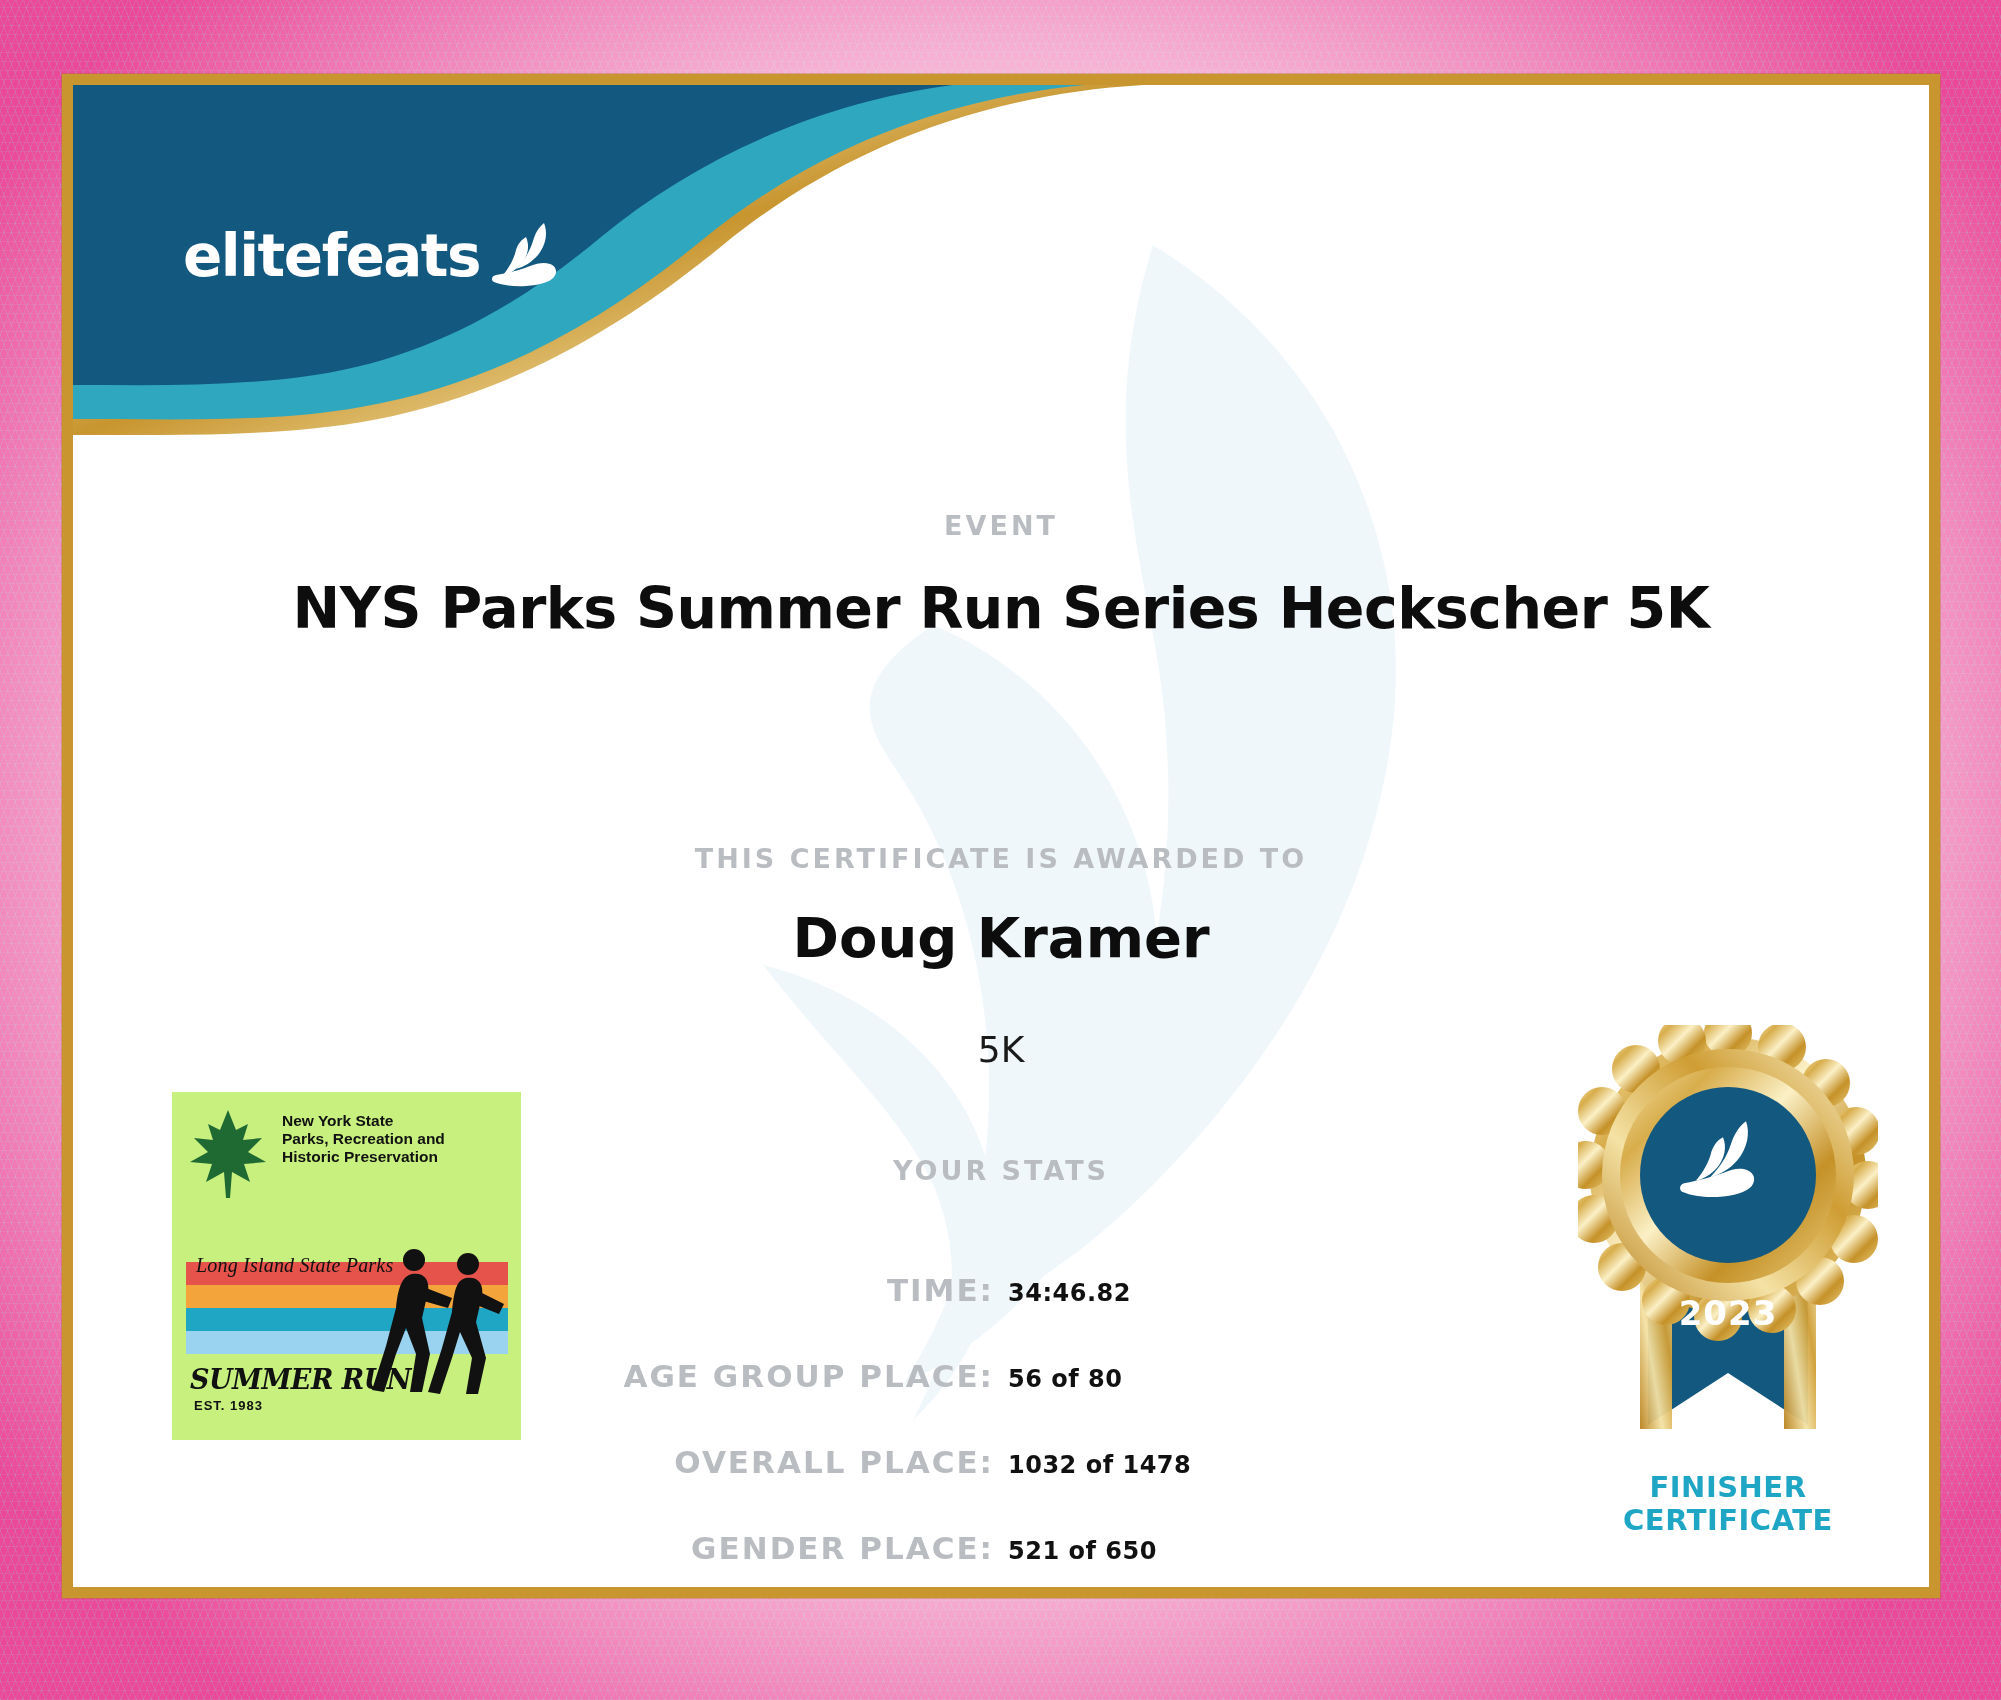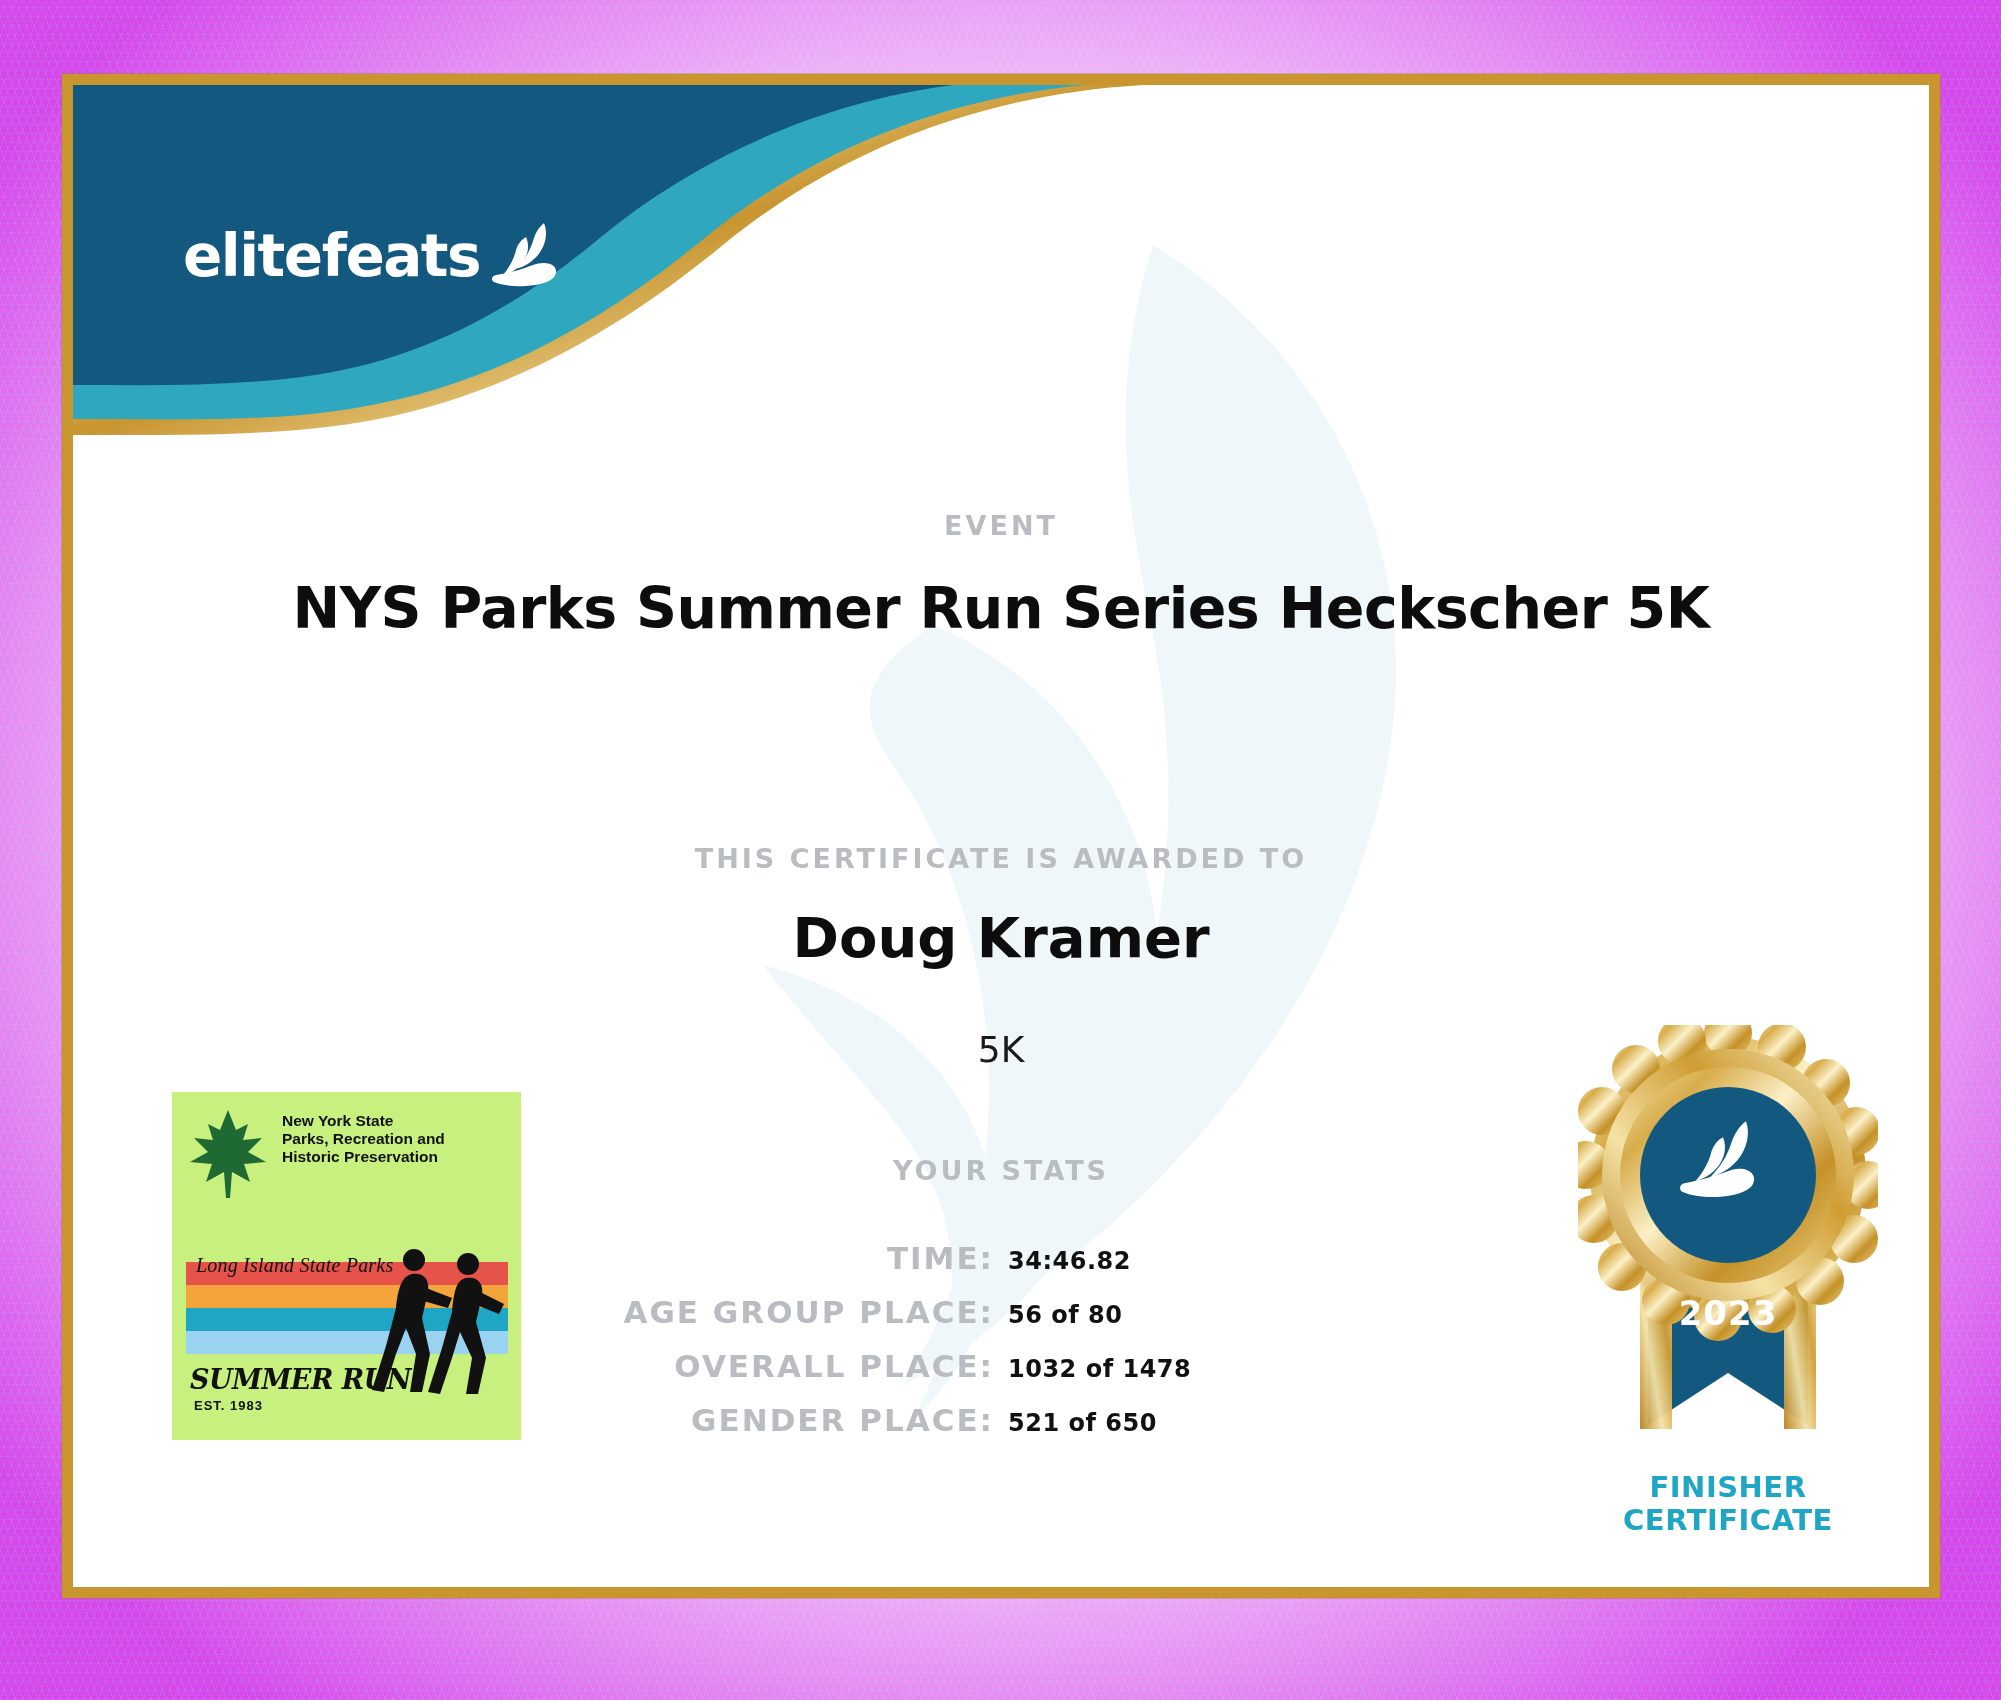--- a/index.html
+++ b/index.html
@@ -12,21 +12,21 @@
     height: 1700px;
     font-family: "Liberation Sans", sans-serif;
     overflow: hidden;
   }
 
   
   .page {
     position: relative;
     width: 2001px;
     height: 1700px;
-    background: #d946ef;
+    background: #ec4899;
   }
   .guilloche {
     position: absolute;
     inset: 0;
     background:
       repeating-linear-gradient(68deg, rgba(150,200,210,0.20) 0px, rgba(150,200,210,0.20) 1px, rgba(255,255,255,0) 1px, rgba(255,255,255,0) 7px),
       repeating-linear-gradient(-68deg, rgba(150,200,210,0.18) 0px, rgba(150,200,210,0.18) 1px, rgba(255,255,255,0) 1px, rgba(255,255,255,0) 7px),
       repeating-linear-gradient(0deg, rgba(160,205,215,0.13) 0px, rgba(160,205,215,0.13) 1px, rgba(255,255,255,0) 1px, rgba(255,255,255,0) 9px);
     pointer-events: none;
   }
@@ -153,20 +153,21 @@
     margin-bottom: 18px;
   }
   .stat-key {
     width: 545px;
     text-align: right;
     color: #b9bcc0;
     font-size: 31px;
     font-weight: bold;
     letter-spacing: 2px;
     font-family: "DejaVu Sans", sans-serif;
+    margin-top: 32px;
   }
   .stat-val {
     margin-left: 14px;
     width: 545px;
     text-align: left;
     color: #111111;
     font-size: 24px;
     font-weight: bold;
     letter-spacing: 0.5px;
     font-family: "DejaVu Sans", sans-serif;

